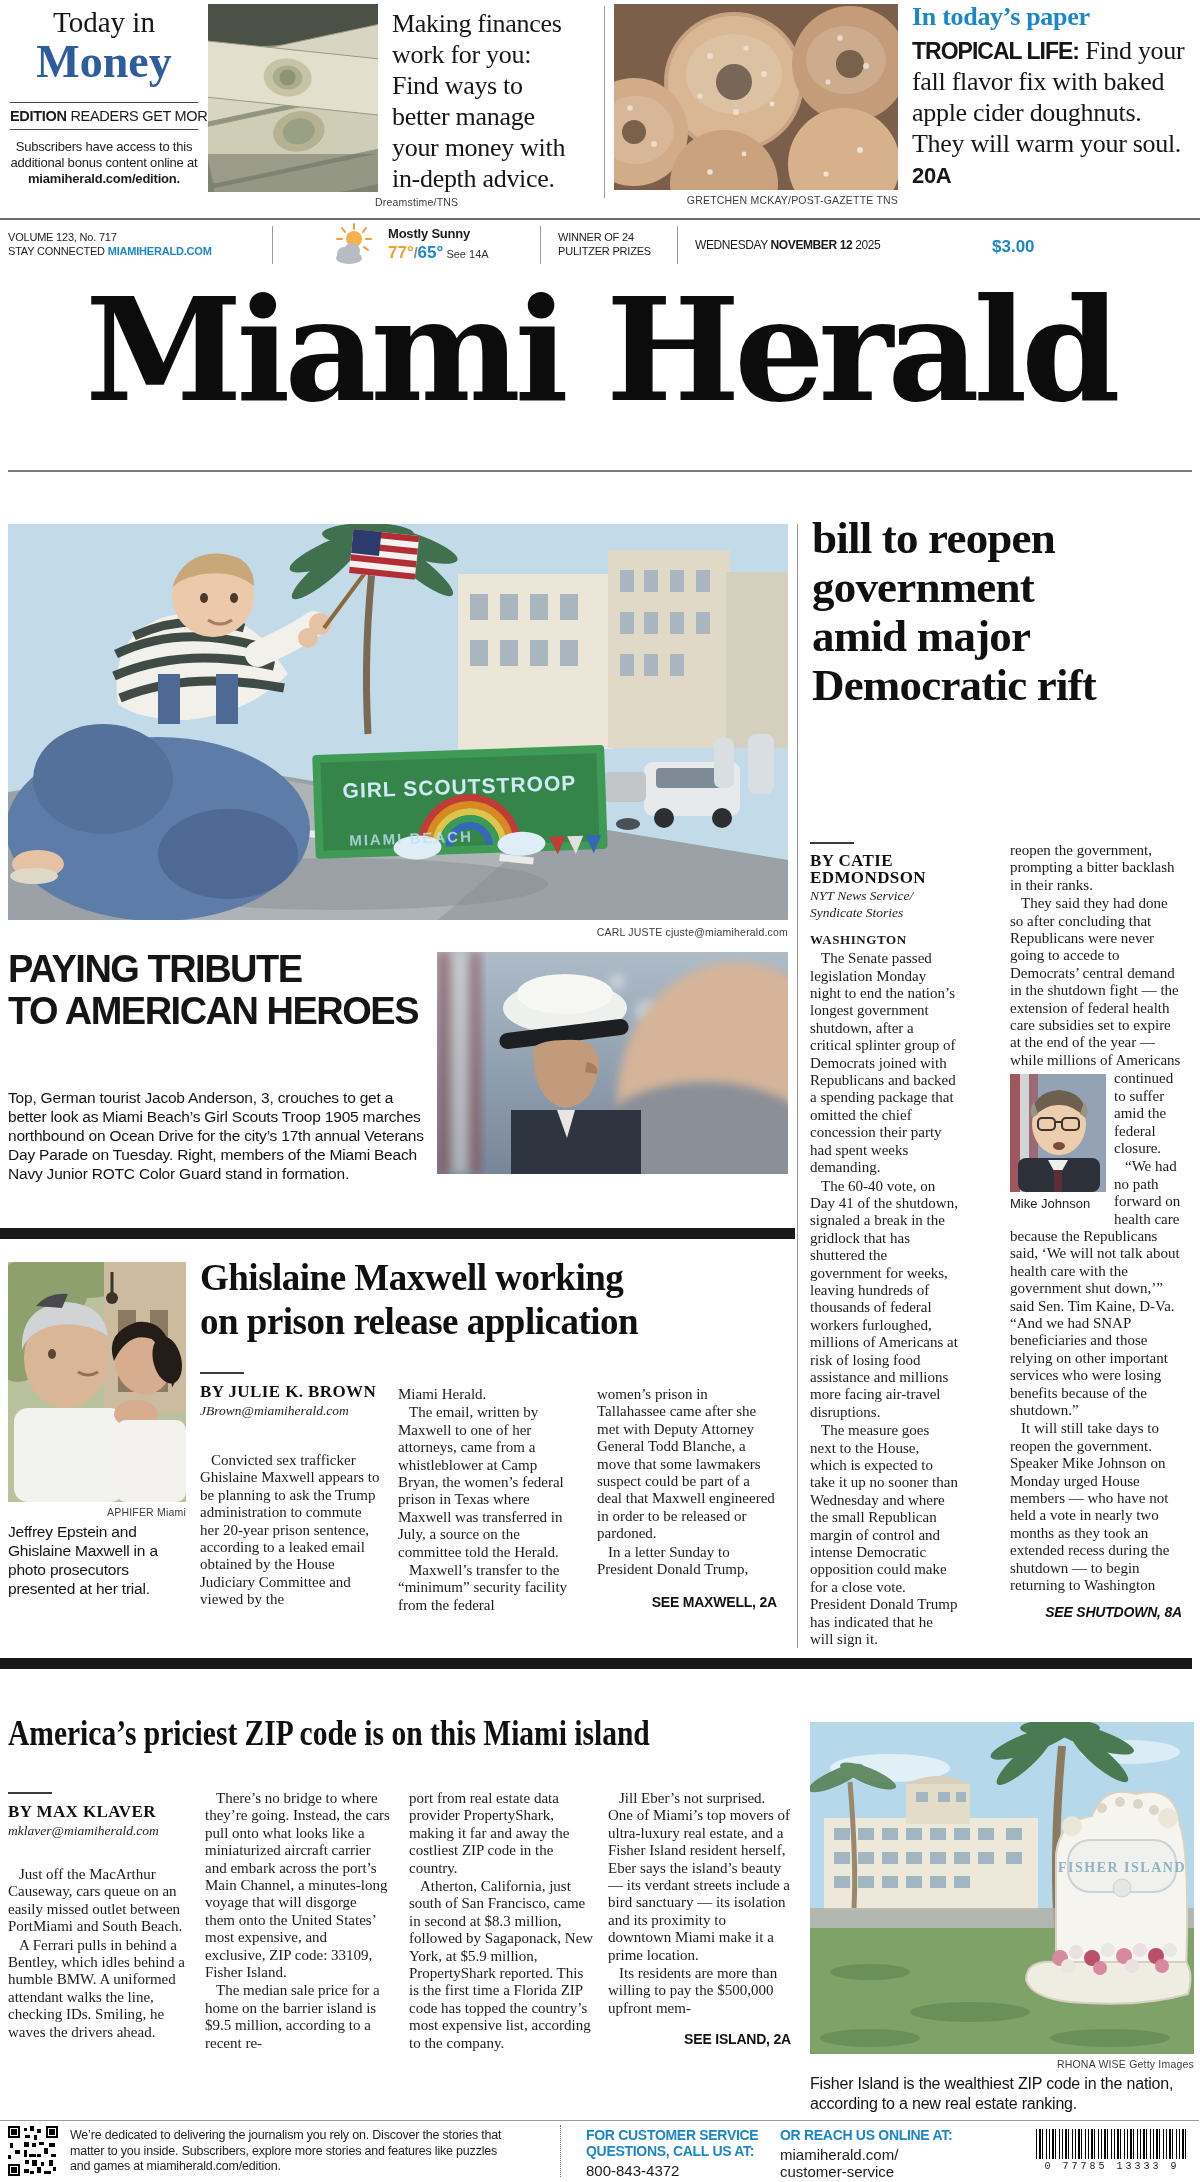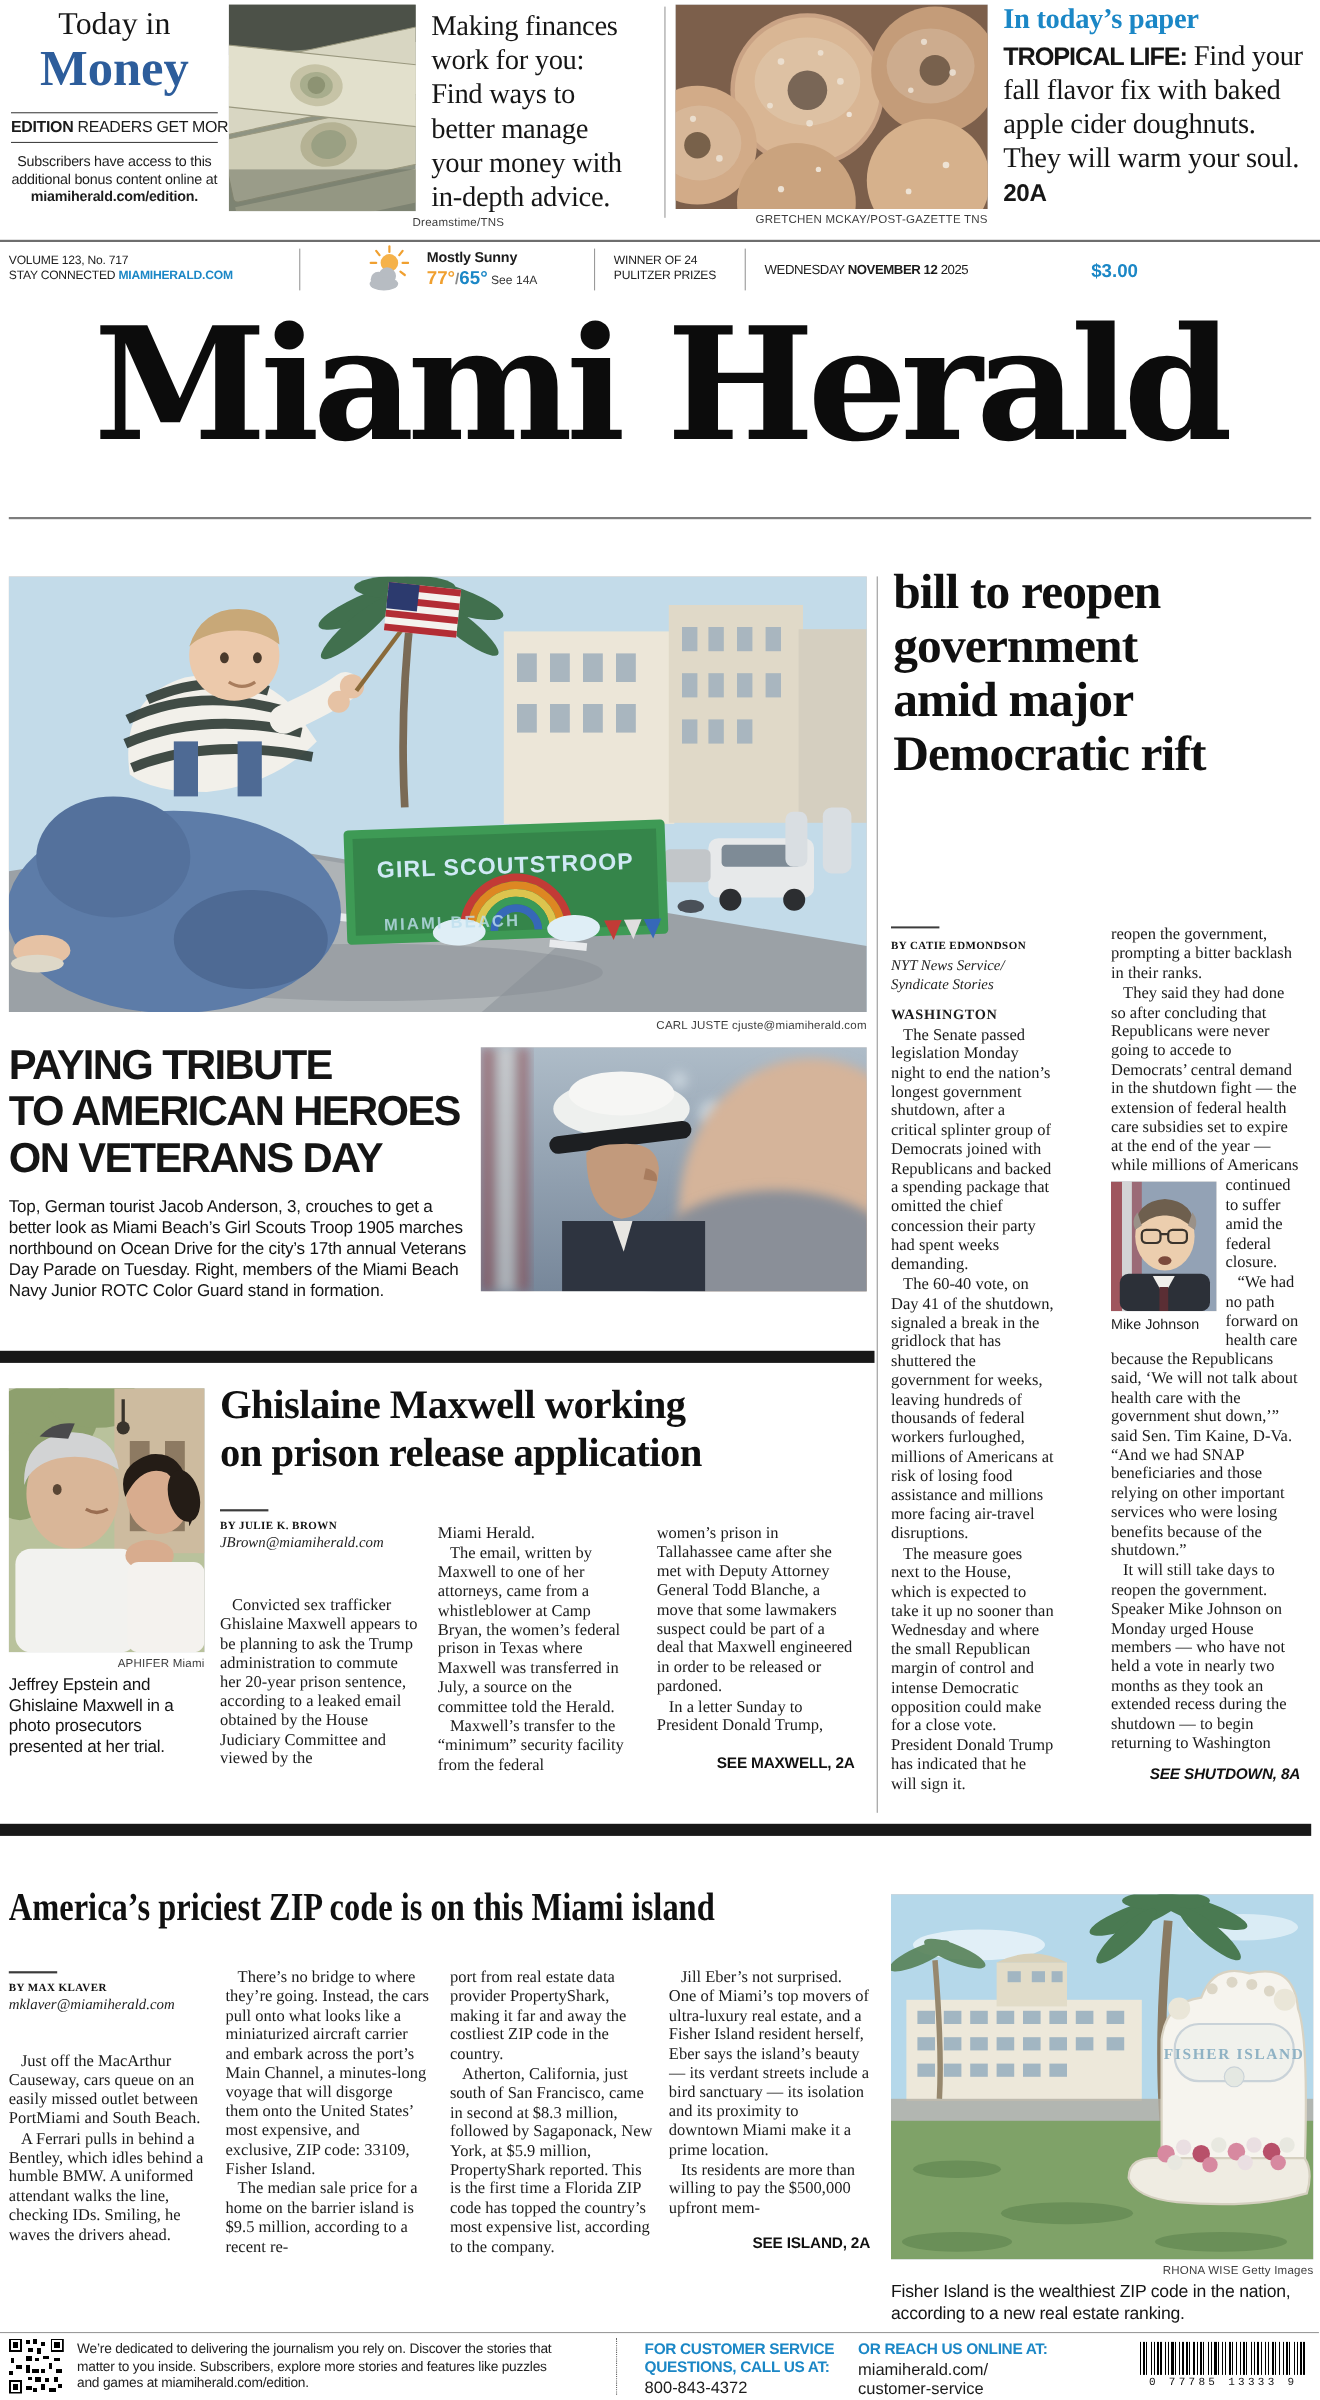--- a/index.html
+++ b/index.html
@@ -7,21 +7,21 @@
         font-family:"Liberation Sans","DejaVu Sans",sans-serif;color:#1b1b1b;}
   .abs{position:absolute;}
   .serif{font-family:"Liberation Serif","DejaVu Serif",serif;}
   .vrule{position:absolute;width:1px;background:#9a9a9a;}
   .hrule{position:absolute;height:2px;background:#6e6e6e;}
   .hbar{position:absolute;height:11px;background:#181818;}
   .headline{font-family:"Liberation Serif","DejaVu Serif",serif;font-weight:700;color:#101010;}
   .body-col{font:15px/17.4px "Liberation Serif","DejaVu Serif",serif;color:#1b1b1b;overflow:hidden;}
   .body-col p{margin:0 0 1px 0;text-indent:11px;}
   .body-col p.ni{text-indent:0;}
-  .byline{font-family:"Liberation Serif",serif;font-weight:700;font-size:10px;letter-spacing:.4px;color:#111;}
+  .byline{font-family:"Liberation Serif",serif;font-weight:700;font-size:17px;letter-spacing:.4px;color:#111;}
   .byline-org{font-family:"Liberation Serif",serif;font-style:italic;font-size:13.5px;color:#222;line-height:17px;}
   .brule{width:44px;height:2px;background:#3c3c3c;margin-bottom:8px;}
   .dateline{font-family:"Liberation Serif",serif;font-weight:700;font-size:13px;letter-spacing:.6px;margin:10px 0 2px 0;}
   .jump{font:bold 14px "Liberation Sans",sans-serif;text-align:right;letter-spacing:-.2px;color:#111;}
   .credit{font:10.5px "Liberation Sans",sans-serif;color:#3d3d3d;letter-spacing:.2px;}
   .caption{font:15.5px/19px "Liberation Sans",sans-serif;color:#141414;letter-spacing:-.2px;}
   .teaser-serif{font:26px/31px "Liberation Serif",serif;color:#161616;letter-spacing:-.3px;}
   .condensedX{transform:scaleX(.82);transform-origin:0 50%;white-space:nowrap;}
   .photo{position:absolute;overflow:hidden;background:#ccc;}
   .photo svg{display:block;width:100%;height:100%;}
@@ -336,21 +336,20 @@
     </div>
     <p class="ni">continued to suffer amid the federal closure.</p>
     <p>“We had no path forward on health care because the Republicans said, ‘We will not talk about health care with the government shut down,’” said Sen. Tim Kaine, D-Va. “And we had SNAP beneficiaries and those relying on other important services who were losing benefits because of the shutdown.”</p>
     <p>It will still take days to reopen the government. Speaker Mike Johnson on Monday urged House members — who have not held a vote in nearly two months as they took an extended recess during the shutdown — to begin returning to Washington</p>
     <div class="jump" style="margin-top:10px;font-style:italic;">SEE SHUTDOWN, 8A</div>
   </div>
 
   <div class="abs" style="left:8px;top:948px;width:440px;font:700 38px/42px 'Liberation Sans',sans-serif;letter-spacing:-1.5px;color:#151515;">
     <div>PAYING TRIBUTE</div>
     <div>TO AMERICAN HEROES</div>
-    <div>ON VETERANS DAY</div>
   </div>
   <div class="caption abs" style="left:8px;top:1088px;width:420px;">Top, German tourist Jacob Anderson, 3, crouches to get a better look as Miami Beach’s Girl Scouts Troop 1905 marches northbound on Ocean Drive for the city’s 17th annual Veterans Day Parade on Tuesday. Right, members of the Miami Beach Navy Junior ROTC Color Guard stand in formation.</div>
 
   <div class="photo" style="left:437px;top:952px;width:351px;height:222px;">
     <svg viewBox="0 0 351 222" preserveAspectRatio="none">
       <defs>
         <linearGradient id="sailbg" x1="0" y1="0" x2="0" y2="1">
           <stop offset="0" stop-color="#aebcc8"></stop>
             <stop offset="1" stop-color="#77879a"></stop>
         </linearGradient>

